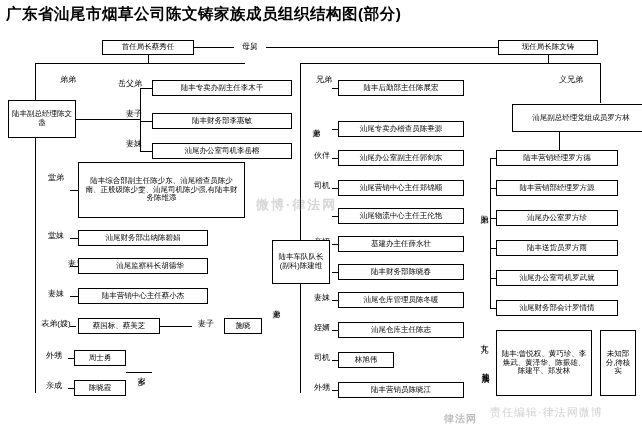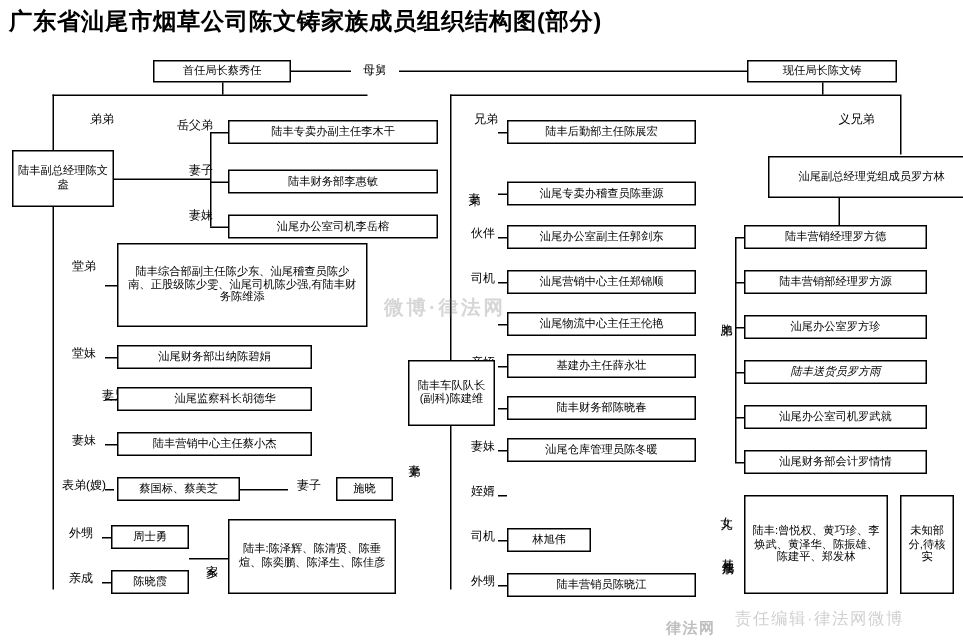--- a/index.html
+++ b/index.html
@@ -103,21 +103,20 @@
   <div class="box" style="left:224px;top:318px;width:38px;height:16px;">施晓</div>
   <div class="ln hl" style="left:160px;top:326px;width:32px;"></div>
 
   <div class="lbl" style="left:40px;top:350px;width:28px;height:13px;">外甥</div>
   <div class="box" style="left:74px;top:350px;width:52px;height:16px;">周士勇</div>
 
   <div class="lbl" style="left:40px;top:380px;width:28px;height:13px;">亲成</div>
   <div class="box" style="left:74px;top:380px;width:52px;height:16px;">陈晓霞</div>
 
   <div class="lbl vert" style="left:133px;top:350px;width:14px;height:42px;">家乡</div>
-  <div class="box" style="left:152px;top:346px;width:112px;height:50px;padding:2px 4px;">陆丰:陈泽辉、陈清贤、陈垂煊、陈奕鹏、陈泽生、陈佳彦</div>
 
   <div class="ln hl" style="left:70px;top:238px;width:8px;"></div>
   <div class="ln hl" style="left:70px;top:266px;width:8px;"></div>
   <div class="ln hl" style="left:70px;top:296px;width:8px;"></div>
   <div class="ln hl" style="left:70px;top:326px;width:6px;"></div>
   <div class="ln hl" style="left:68px;top:358px;width:6px;"></div>
   <div class="ln hl" style="left:68px;top:388px;width:6px;"></div>
   <div class="ln hl" style="left:126px;top:372px;width:26px;"></div>
 
   <div class="lbl vert" style="left:268px;top:282px;width:14px;height:44px;">妻弟</div>
@@ -140,20 +139,21 @@
   <div class="lbl" style="left:308px;top:236px;width:28px;height:13px;">亲姪</div>
   <div class="box" style="left:338px;top:236px;width:126px;height:16px;">基建办主任薛永壮</div>
 
   <div class="lbl" style="left:308px;top:264px;width:28px;height:13px;">女儿</div>
   <div class="box" style="left:338px;top:264px;width:126px;height:16px;">陆丰财务部陈晓春</div>
 
   <div class="lbl" style="left:308px;top:292px;width:28px;height:13px;">妻妹</div>
   <div class="box" style="left:338px;top:292px;width:126px;height:16px;">汕尾仓库管理员陈冬暖</div>
 
   <div class="lbl" style="left:308px;top:322px;width:28px;height:13px;">姪婿</div>
+  <div class="box" style="left:338px;top:322px;width:126px;height:16px;">汕尾仓库主任陈志</div>
 
   <div class="lbl" style="left:308px;top:352px;width:28px;height:13px;">司机</div>
   <div class="box" style="left:338px;top:352px;width:56px;height:16px;">林旭伟</div>
 
   <div class="lbl" style="left:308px;top:382px;width:28px;height:13px;">外甥</div>
   <div class="box" style="left:338px;top:382px;width:126px;height:16px;">陆丰营销员陈晓江</div>
 
   <div class="box" style="left:272px;top:240px;width:58px;height:44px;padding:2px 3px;">陆丰车队队长(副科)陈建维</div>
 
   <div class="ln hl" style="left:332px;top:88px;width:6px;"></div>
@@ -169,21 +169,21 @@
   <div class="ln hl" style="left:332px;top:390px;width:6px;"></div>
 
   <div class="lbl" style="left:552px;top:74px;width:38px;height:13px;">义兄弟</div>
   <div class="box" style="left:490px;top:104px;width:138px;height:28px;margin-left:22px;">汕尾副总经理党组成员罗方林</div>
 
   <div class="lbl vert" style="left:476px;top:190px;width:14px;height:40px;">胞弟</div>
 
   <div class="box" style="left:496px;top:150px;width:122px;height:16px;">陆丰营销经理罗方德</div>
   <div class="box" style="left:496px;top:180px;width:122px;height:16px;">陆丰营销部经理罗方源</div>
   <div class="box" style="left:496px;top:210px;width:122px;height:16px;">汕尾办公室罗方珍</div>
-  <div class="box" style="left:496px;top:240px;width:122px;height:16px;font-style:italic;">陆丰送货员罗方雨</div>
+  <div class="box" style="left:496px;top:240px;width:122px;height:16px;">陆丰送货员罗方雨</div>
   <div class="box" style="left:496px;top:270px;width:122px;height:16px;">汕尾办公室司机罗武就</div>
   <div class="box" style="left:496px;top:300px;width:122px;height:16px;">汕尾财务部会计罗情情</div>
 
   <div class="ln vl" style="left:490px;top:158px;height:150px;"></div>
   <div class="ln hl" style="left:490px;top:158px;width:6px;"></div>
   <div class="ln hl" style="left:490px;top:188px;width:6px;"></div>
   <div class="ln hl" style="left:490px;top:218px;width:6px;"></div>
   <div class="ln hl" style="left:490px;top:248px;width:6px;"></div>
   <div class="ln hl" style="left:490px;top:278px;width:6px;"></div>
   <div class="ln hl" style="left:490px;top:308px;width:6px;"></div>

